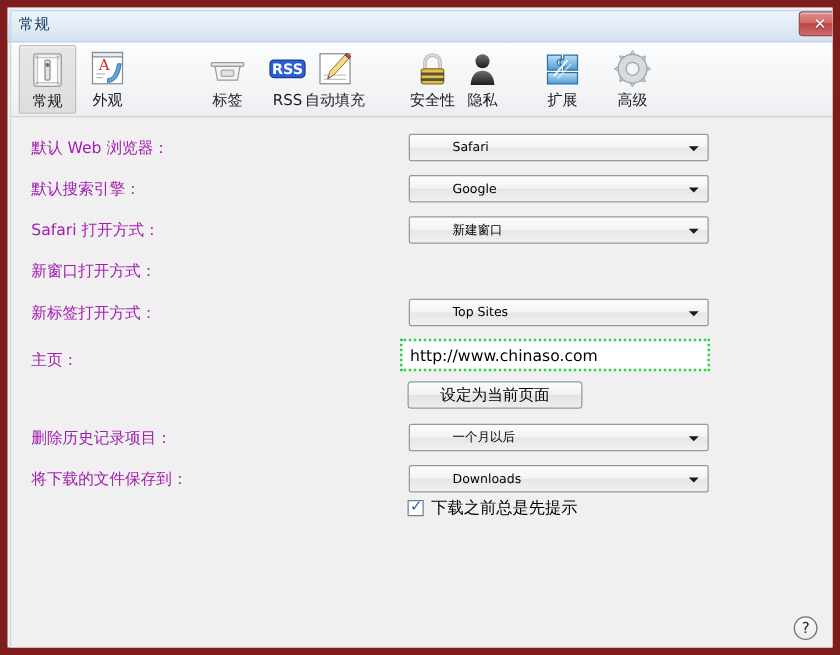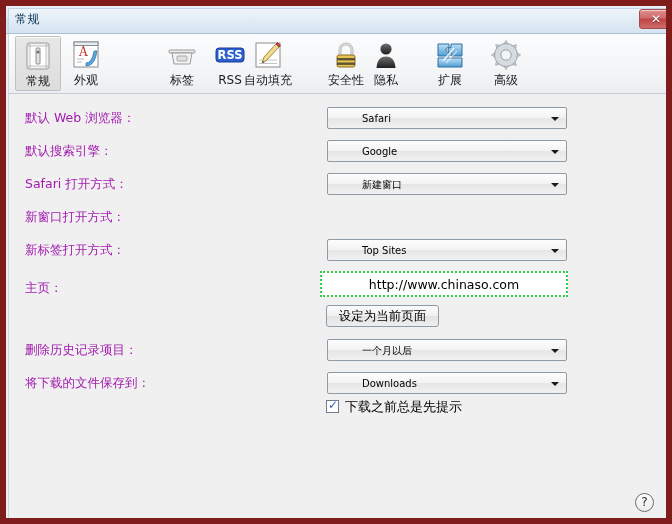--- a/index.html
+++ b/index.html
@@ -209,21 +209,20 @@
     width: 240px;
     height: 18px;
     border: 1px solid #ffffff;
     box-sizing: border-box;
     background: #ffffff;
     font-family: "DejaVu Sans", "Liberation Sans", sans-serif;
     font-size: 12.5px;
     color: #000;
     padding: 0 3px;
     outline: none;
-    text-align: center;
   }
 
   
   .pushbtn {
     position: absolute;
     box-sizing: border-box;
     border: 1px solid #8e9ba7;
     border-radius: 3px;
     background: linear-gradient(to bottom, #fbfbfb 0%, #f1f1f1 48%, #e3e3e3 52%, #eeeeee 100%);
     font-size: 12.5px;
@@ -506,21 +505,21 @@
       </div>
     </div>
 
 
   </div>
 
   <div id="homepage-input-wrap">
     <input id="homepage-input" type="text" value="http://www.chinaso.com" style="">
   </div>
 
-  <div class="pushbtn" style="left:320px; top:299px; width:113px; height:22px;">设定为当前页面</div>
+  <div class="pushbtn" style="left:320px; top:299px; width:140px; height:22px;">设定为当前页面</div>
 
   <div id="dl-check-row">
     <div class="cbox">
       <span class="tick">✓</span>
     </div>
     <div id="dl-check-label">下载之前总是先提示</div>
   </div>
 
 
   <div id="bottombar"></div>

